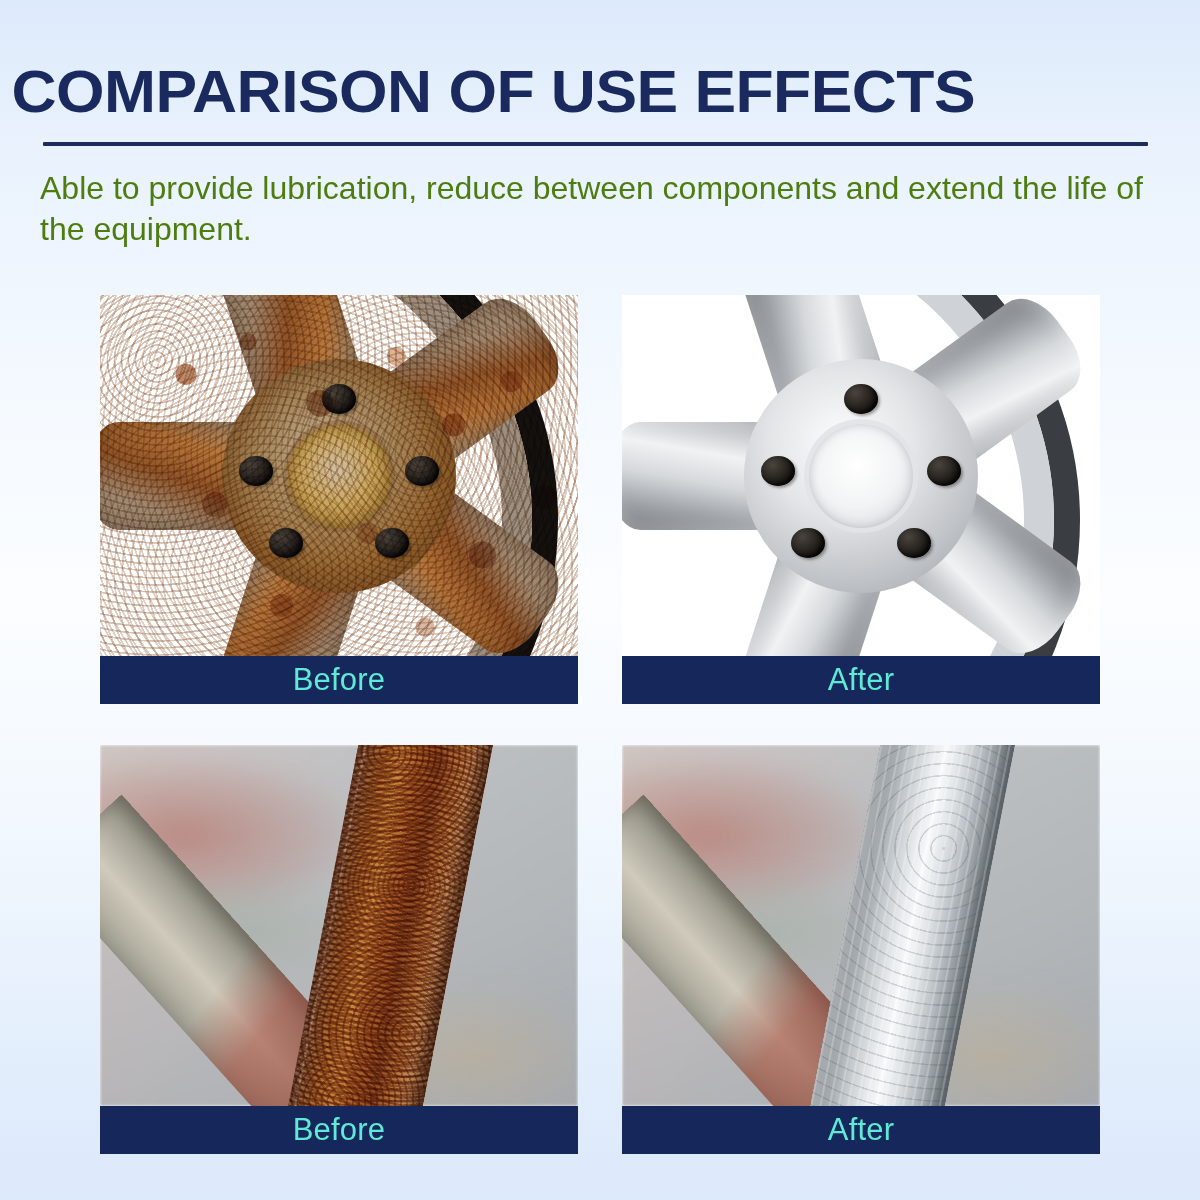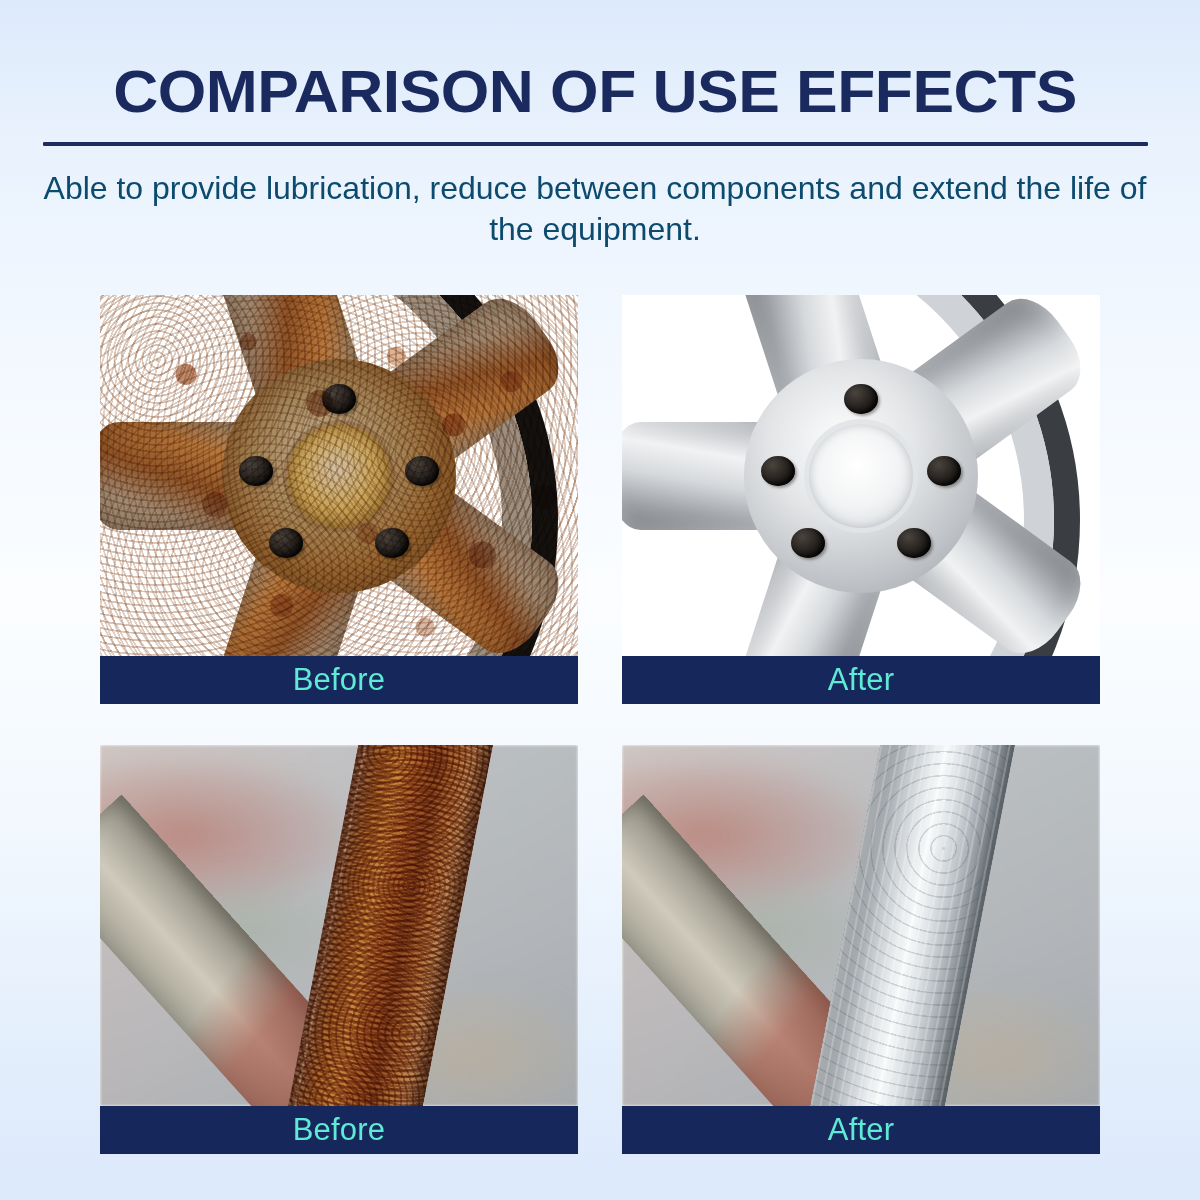--- a/index.html
+++ b/index.html
@@ -12,21 +12,21 @@
 
   body {
     font-family: "Liberation Sans", sans-serif;
     background: linear-gradient(180deg, #ddeafb 0%, #e9f2fd 12%, #f4f9ff 32%, #fbfdff 50%, #f2f8fe 68%, #e3eefc 88%, #dce9fb 100%);
     position: relative;
   }
 
   
   #header {
     padding: 62px 44px 0 34px;
-    text-align: center;
+    text-align: left;
   }
 
   #page-title {
     font-size: 60px;
     line-height: 1.0;
     font-weight: 700;
     color: #1a2a5e;
     letter-spacing: -0.5px;
     transform: scaleX(1.04);
     white-space: nowrap;
@@ -39,21 +39,21 @@
     background: #1c2c60;
     border-radius: 1px;
   }
 
   #subtitle {
     margin: 22px auto 0 auto;
     width: 1110px;
     font-size: 32px;
     line-height: 1.28;
     font-weight: 500;
-    color: #0c4a6e;
+    color: #4d7c0f;
   }
 
   
   #comparison-grid {
     position: absolute;
     left: 100px;
     top: 295px;
     width: 1000px;
   }
 

